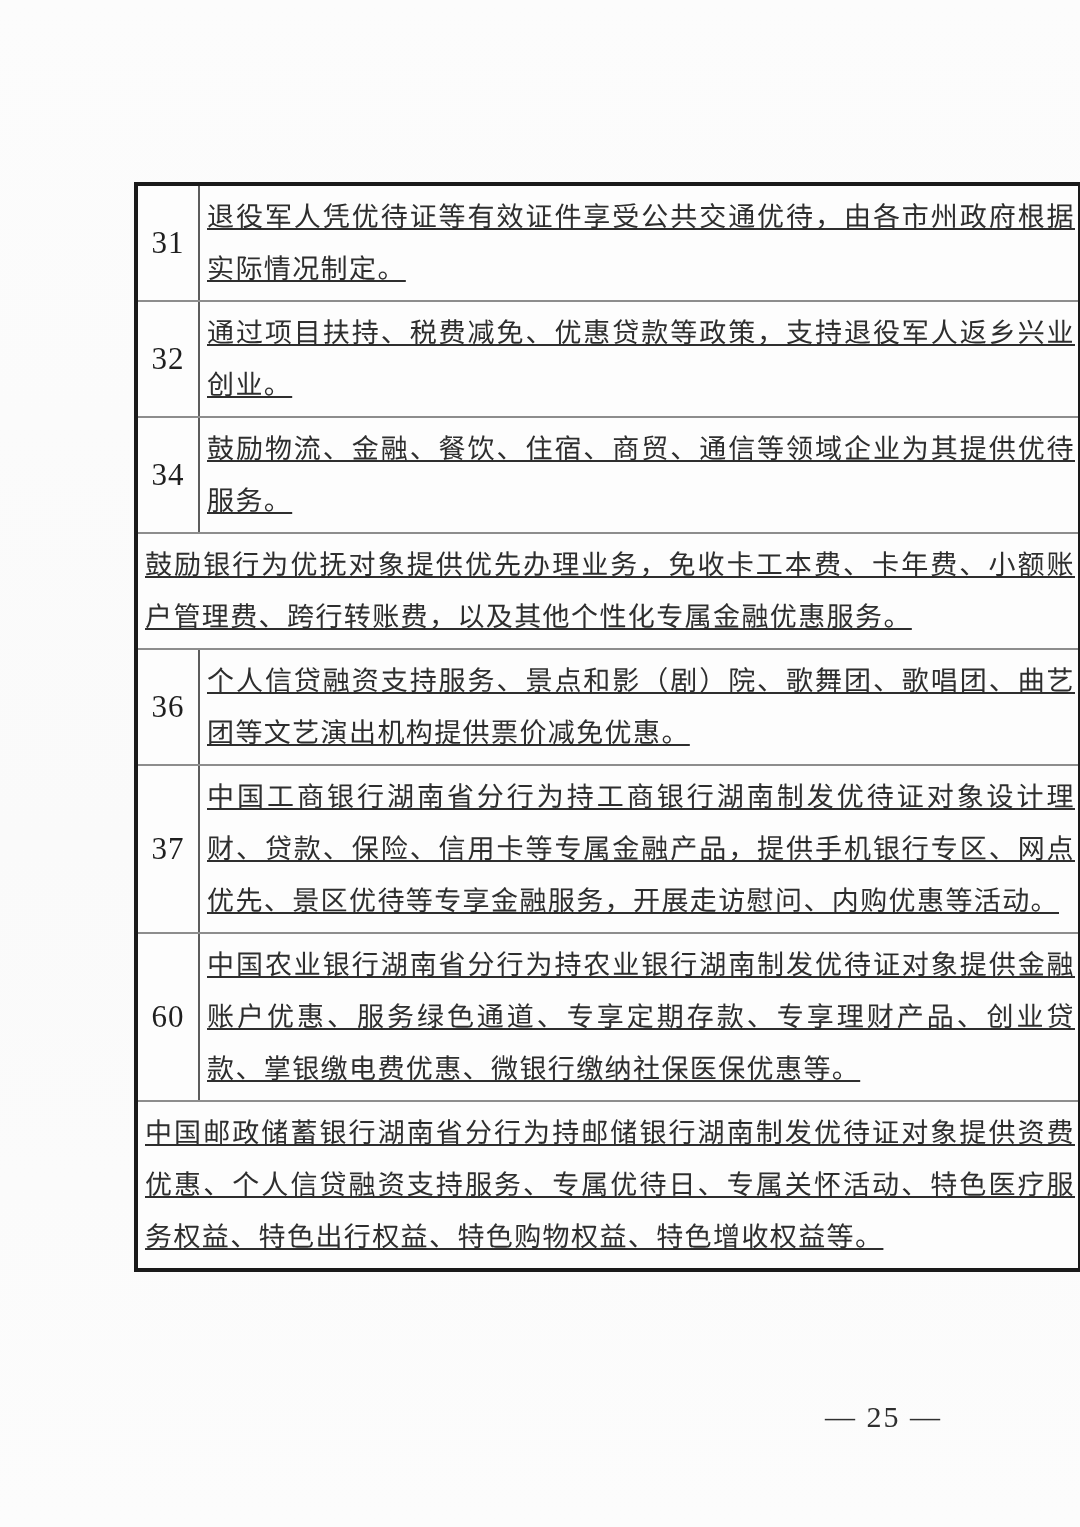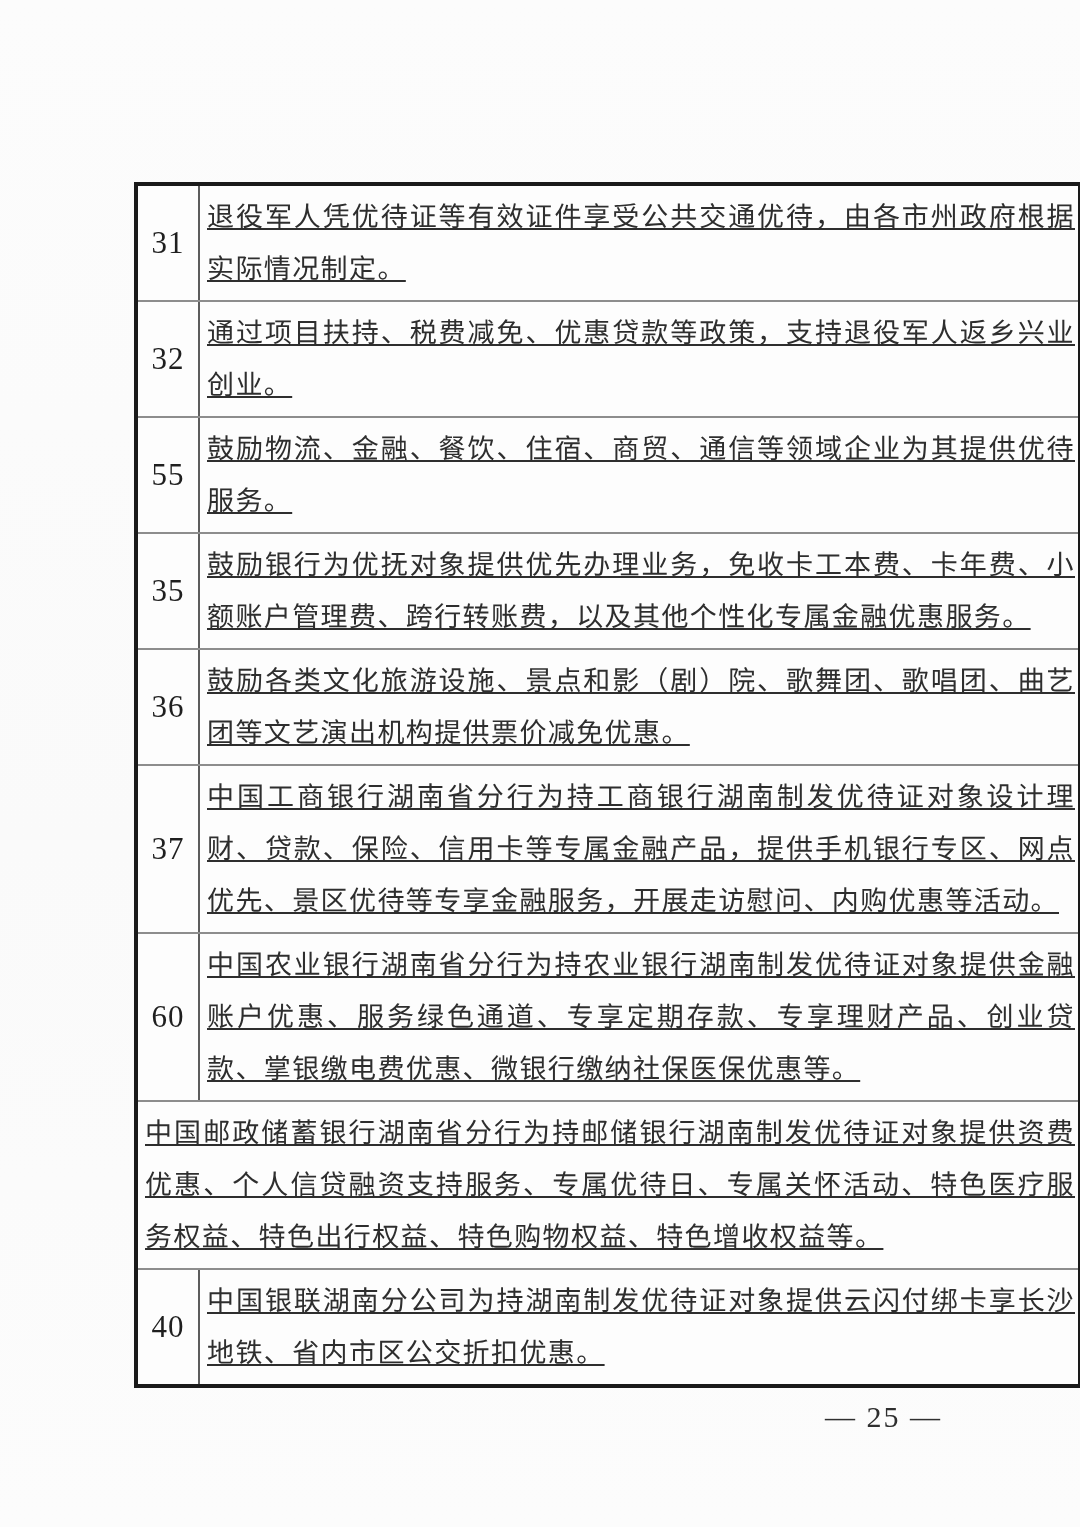--- a/index.html
+++ b/index.html
@@ -82,50 +82,45 @@
       <div class="text-cell">退役军人凭优待证等有效证件享受公共交通优待，由各市州政府根据实际情况制定。</div>
     </div>
 
     <div class="doc-row">
       <div class="num-cell">32</div>
       <div class="text-cell">通过项目扶持、税费减免、优惠贷款等政策，支持退役军人返乡兴业创业。</div>
     </div>
 
 
     <div class="doc-row">
-      <div class="num-cell">55</div>
+      <div class="num-cell">34</div>
       <div class="text-cell">鼓励物流、金融、餐饮、住宿、商贸、通信等领域企业为其提供优待服务。</div>
     </div>
 
     <div class="doc-row">
-      <div class="num-cell">35</div>
       <div class="text-cell">鼓励银行为优抚对象提供优先办理业务，免收卡工本费、卡年费、小额账户管理费、跨行转账费，以及其他个性化专属金融优惠服务。</div>
     </div>
 
     <div class="doc-row">
       <div class="num-cell">36</div>
-      <div class="text-cell">鼓励各类文化旅游设施、景点和影（剧）院、歌舞团、歌唱团、曲艺团等文艺演出机构提供票价减免优惠。</div>
+      <div class="text-cell">个人信贷融资支持服务、景点和影（剧）院、歌舞团、歌唱团、曲艺团等文艺演出机构提供票价减免优惠。</div>
     </div>
 
     <div class="doc-row">
       <div class="num-cell">37</div>
       <div class="text-cell">中国工商银行湖南省分行为持工商银行湖南制发优待证对象设计理财、贷款、保险、信用卡等专属金融产品，提供手机银行专区、网点优先、景区优待等专享金融服务，开展走访慰问、内购优惠等活动。</div>
     </div>
 
     <div class="doc-row">
       <div class="num-cell">60</div>
       <div class="text-cell">中国农业银行湖南省分行为持农业银行湖南制发优待证对象提供金融账户优惠、服务绿色通道、专享定期存款、专享理财产品、创业贷款、掌银缴电费优惠、微银行缴纳社保医保优惠等。</div>
     </div>
 
     <div class="doc-row">
       <div class="text-cell">中国邮政储蓄银行湖南省分行为持邮储银行湖南制发优待证对象提供资费优惠、个人信贷融资支持服务、专属优待日、专属关怀活动、特色医疗服务权益、特色出行权益、特色购物权益、特色增收权益等。</div>
     </div>
 
-    <div class="doc-row">
-      <div class="num-cell">40</div>
-      <div class="text-cell">中国银联湖南分公司为持湖南制发优待证对象提供云闪付绑卡享长沙地铁、省内市区公交折扣优惠。</div>
-    </div>
 
   </div>
 
   <div class="page-number">— 25 —</div>
 
 </div>
 
 </body></html>

